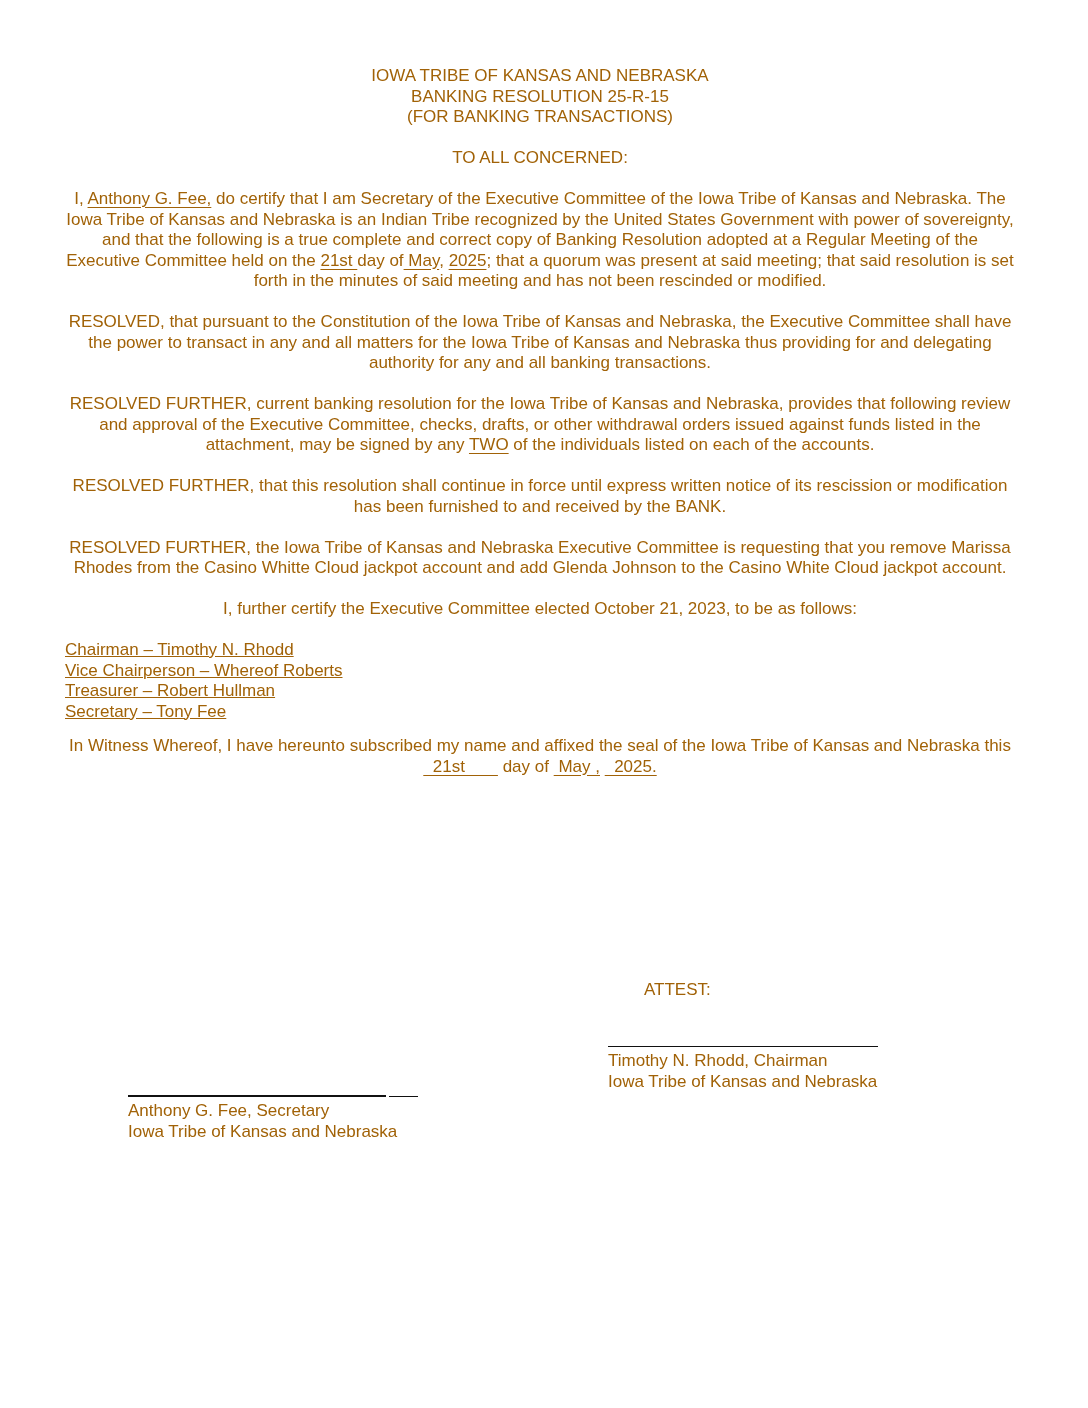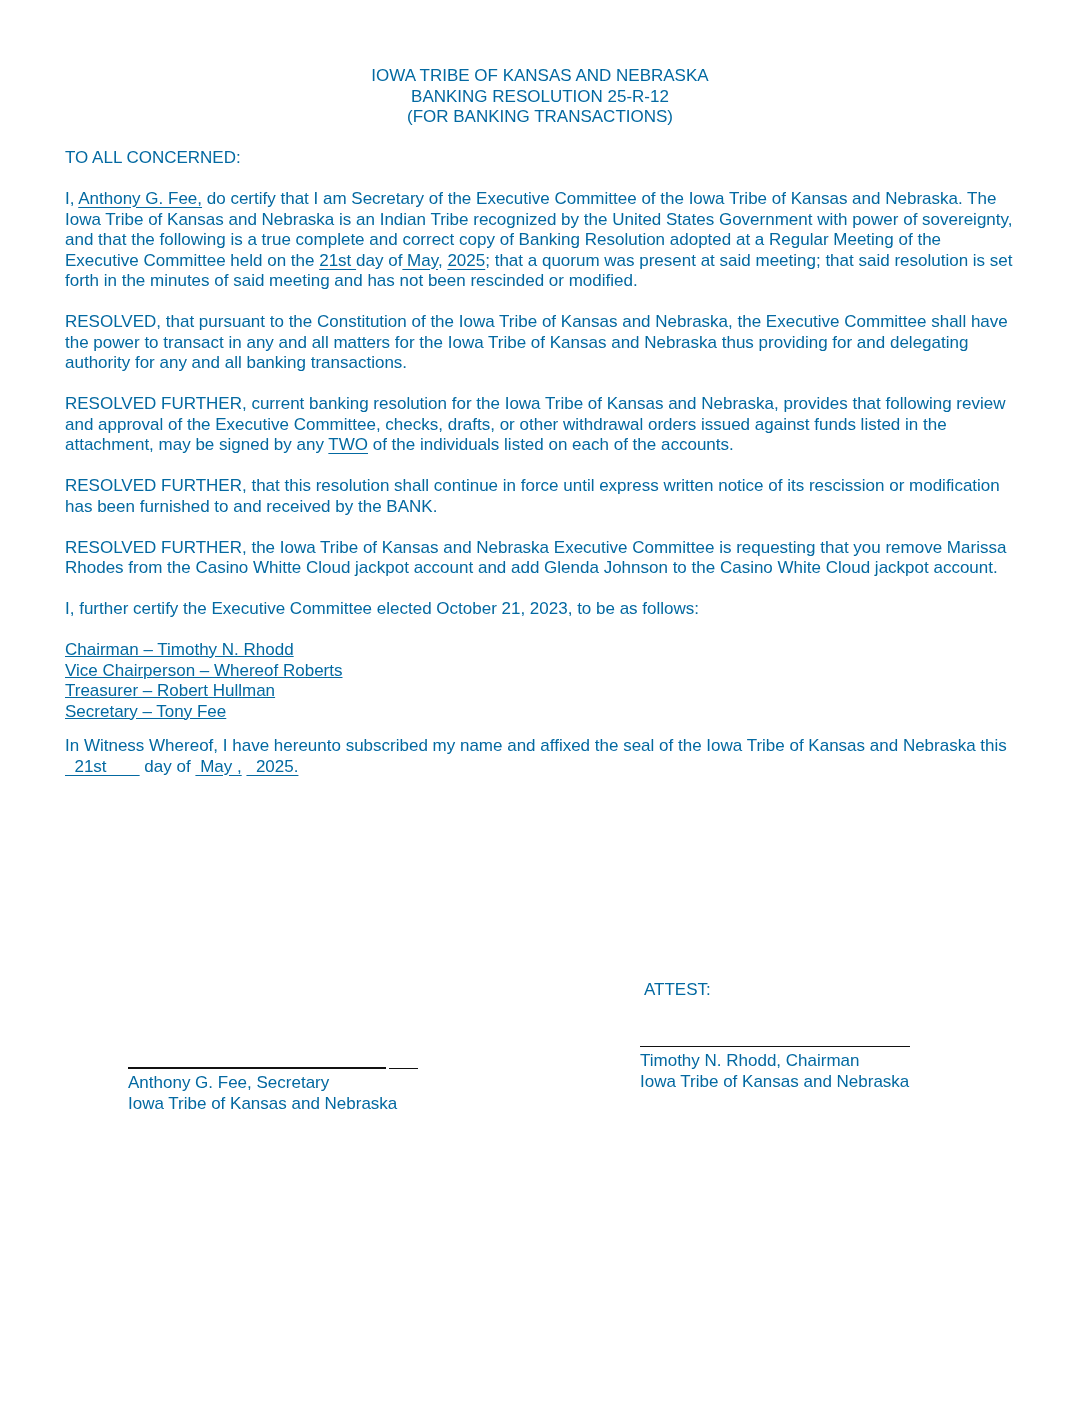--- a/index.html
+++ b/index.html
@@ -5,50 +5,50 @@
   * { margin: 0; padding: 0; box-sizing: border-box; }
   html, body { background: #ffffff; }
   .page {
     position: relative;
     width: 1088px;
     height: 1408px;
     background: #ffffff;
     font-family: "Liberation Sans", sans-serif;
     font-size: 17px;
     line-height: 20.5px;
-    color: #0369a1;
+    color: #a16207;
     overflow: hidden;
   }
   .content {
     position: absolute;
     left: 65px;
     top: 66px;
     width: 950px;
   }
   .header { text-align: center; margin-bottom: 20.5px; }
-  .para { margin: 0 0 20.5px 0; }
+  .para { margin: 0 0 20.5px 0; text-align: center; }
   .u { text-decoration: underline; text-underline-offset: 2.5px; }
   .officers-list { margin: 0 0 14px 0; text-decoration: underline; }
   .attest-block { position: absolute; left: 644px; top: 980px; }
-  .sig-block-chairman { position: absolute; left: 640px; top: 1036px; }
-  .sig-block-secretary { position: absolute; left: 128px; top: 1056px; }
+  .sig-block-chairman { position: absolute; left: 608px; top: 1036px; }
+  .sig-block-secretary { position: absolute; left: 128px; top: 1084px; }
   .sig-line { width: 270px; height: 11px; border-bottom: 1.5px solid #111111; margin-bottom: 4px; }
   .sig-line-bold { display: flex; align-items: flex-end; gap: 3px; margin-bottom: 4px; }
   .sig-line-bold .main { width: 258px; height: 13px; border-bottom: 2.5px solid #111111; }
   .sig-line-bold .tail { width: 29px; height: 13px; border-bottom: 1.5px solid #111111; }
 </style>
 </head>
 <body>
 
 <div class="page">
   <div class="content">
 
     <div class="header">
       <div>IOWA TRIBE OF KANSAS AND NEBRASKA</div>
-      <div>BANKING RESOLUTION 25-R-12</div>
+      <div>BANKING RESOLUTION 25-R-15</div>
       <div>(FOR BANKING TRANSACTIONS)</div>
     </div>
 
     <p class="para">TO ALL CONCERNED:</p>
 
     <p class="para"><span>I, </span><span class="u">Anthony G. Fee,</span><span> do certify that I am Secretary of the Executive Committee of the Iowa Tribe of Kansas and Nebraska. The Iowa Tribe of Kansas and Nebraska is an Indian Tribe recognized by the United States Government with power of sovereignty, and that the following is a true complete and correct copy of Banking Resolution adopted at a Regular Meeting of the Executive Committee held on the </span><span class="u">21st </span><span>day of</span><span class="u"> May</span><span>, </span><span class="u">2025</span><span>; that a quorum was present at said meeting; that said resolution is set forth in the minutes of said meeting and has not been rescinded or modified.</span></p>
 
     <p class="para">RESOLVED, that pursuant to the Constitution of the Iowa Tribe of Kansas and Nebraska, the Executive Committee shall have the power to transact in any and all matters for the Iowa Tribe of Kansas and Nebraska thus providing for and delegating authority for any and all banking transactions.</p>
 
     <p class="para"><span>RESOLVED FURTHER, current banking resolution for the Iowa Tribe of Kansas and Nebraska, provides that following review and approval of the Executive Committee, checks, drafts, or other withdrawal orders issued against funds listed in the attachment, may be signed by any </span><span class="u">TWO</span><span> of the individuals listed on each of the accounts.</span></p>

